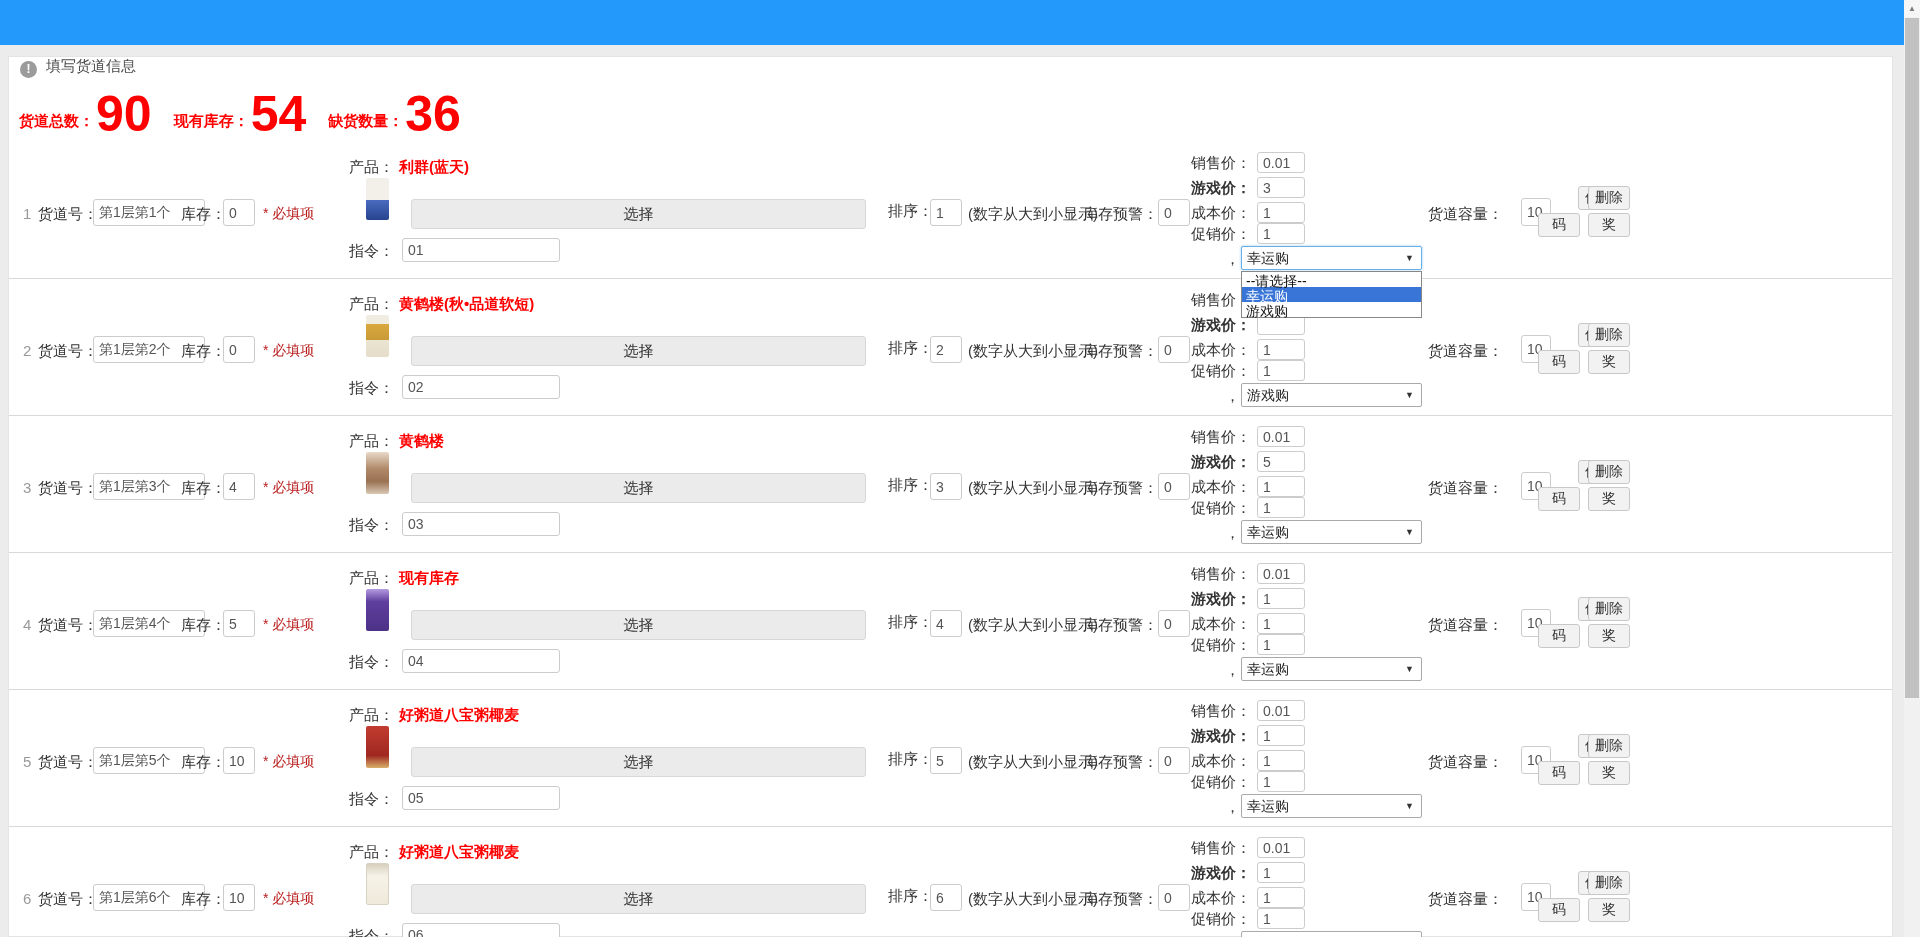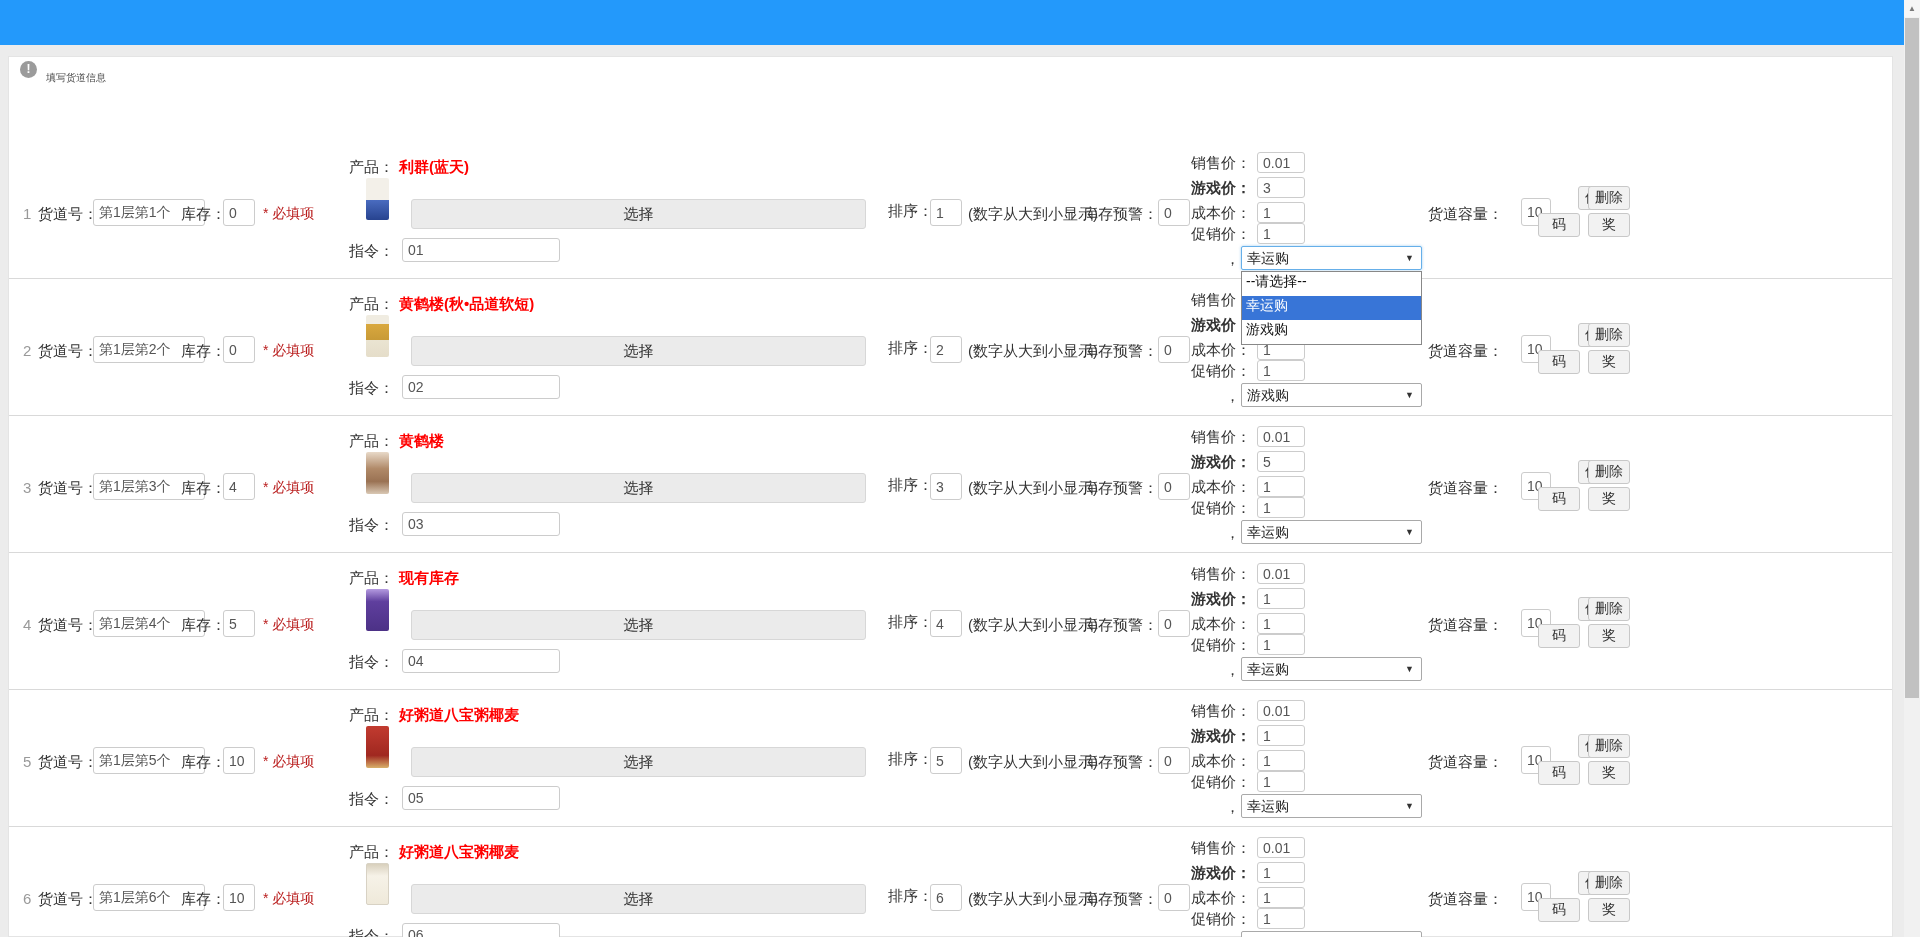--- a/index.html
+++ b/index.html
@@ -15,21 +15,21 @@
     color:#7a7a7a; font-size:8px; text-align:center; line-height:17px; border:none; cursor:pointer; }
   .scroll-thumb { position:absolute; top:18px; left:1px; width:14px; height:680px; background:#c1c1c1; }
 
   
   .panel { position:absolute; left:8px; top:56px; width:1885px; height:881px; background:#fff;
     border:1px solid #e4e4e4; }
 
   .panel-head { position:absolute; left:0; top:0; height:30px; }
   .info-icon { position:absolute; left:11px; top:4px; width:17px; height:17px; border-radius:50%;
     background:#9b9b9b; color:#fff; font-size:12px; font-weight:bold; text-align:center; line-height:17px; }
-  .page-title { position:absolute; left:37px; top:14px; font-size:10px; color:#4d4d4d; white-space:nowrap; }
+  .page-title { position:absolute; left:37px; top:0; font-size:15px; color:#4d4d4d; white-space:nowrap; }
 
   
   .stats { position:absolute; left:10px; top:36px; display:flex; align-items:flex-end; }
   .stat-label { font-size:15px; font-weight:bold; color:#f00; margin:0 2px 5px 0; white-space:nowrap; }
   .stat-value { font-size:50px; font-weight:bold; color:#f00; line-height:0.86; margin-right:22px; }
 
   
   .rows { position:absolute; left:0; top:85px; width:100%; }
   .row { position:relative; height:137px; border-bottom:1px solid #d9d9d9; }
   .row.open { z-index:20; }
@@ -78,21 +78,21 @@
   .comma { left:1216px; top:108px; }
   .mode-select { position:absolute; left:1232px; top:104px; width:181px; height:24px; background:#fff;
     border:1px solid #a9a9a9; border-radius:2px; cursor:pointer; }
   .row.open .mode-select { border:1px solid #66afe9; box-shadow:0 0 3px rgba(102,175,233,.6); }
   .mode-text { position:absolute; left:5px; top:3px; font-size:14px; color:#222; }
   .chev { position:absolute; right:7px; top:6px; font-size:9px; color:#333; }
 
   .dd-list { display:none; position:absolute; left:1232px; top:129px; width:181px; background:#fff;
     border:1px solid #888; z-index:50; }
   .row.open .dd-list { display:block; }
-  .dd-item { height:24px; line-height:19px; font-size:14px; color:#111; padding:0 4px; cursor:pointer; }
+  .dd-item { height:15px; line-height:19px; font-size:14px; color:#111; padding:0 4px; cursor:pointer; }
   .dd-item.hl { background:#3875d7; color:#fff; }
 
   .cap-lbl { left:1419px; top:63px; }
   .cap-inp { left:1512px; top:56px; width:30px; height:28px; }
 
   .mini-btn { position:absolute; width:42px; height:24px; background:#f2f2f2; border:1px solid #c8c8c8;
     border-radius:3px; font-size:14px; color:#333; cursor:pointer; font-family:"Liberation Sans",sans-serif; }
   .b-save { left:1569px; top:44px; }
   .b-del  { left:1579px; top:44px; }
   .b-code { left:1529px; top:71px; }
@@ -102,20 +102,28 @@
 <body>
 
 <div class="topbar"></div>
 
 <div class="panel">
   <div class="panel-head">
     <div class="info-icon">!</div>
     <div class="page-title">填写货道信息</div>
   </div>
 
+  <div class="stats">
+    <span class="stat-label">货道总数：</span>
+    <span class="stat-value">90</span>
+    <span class="stat-label">现有库存：</span>
+    <span class="stat-value">54</span>
+    <span class="stat-label">缺货数量：</span>
+    <span class="stat-value">36</span>
+  </div>
 
   <div class="rows" id="rows">
   <div class="row open">
     <span class="rnum">1</span>
     <span class="lbl slot-lbl">货道号：</span>
     <input class="inp slot-inp" value="第1层第1个" style="">
     <span class="lbl stock-lbl">库存：</span>
     <input class="inp stock-inp" value="0" style="">
     <span class="req">* 必填项</span>
 

